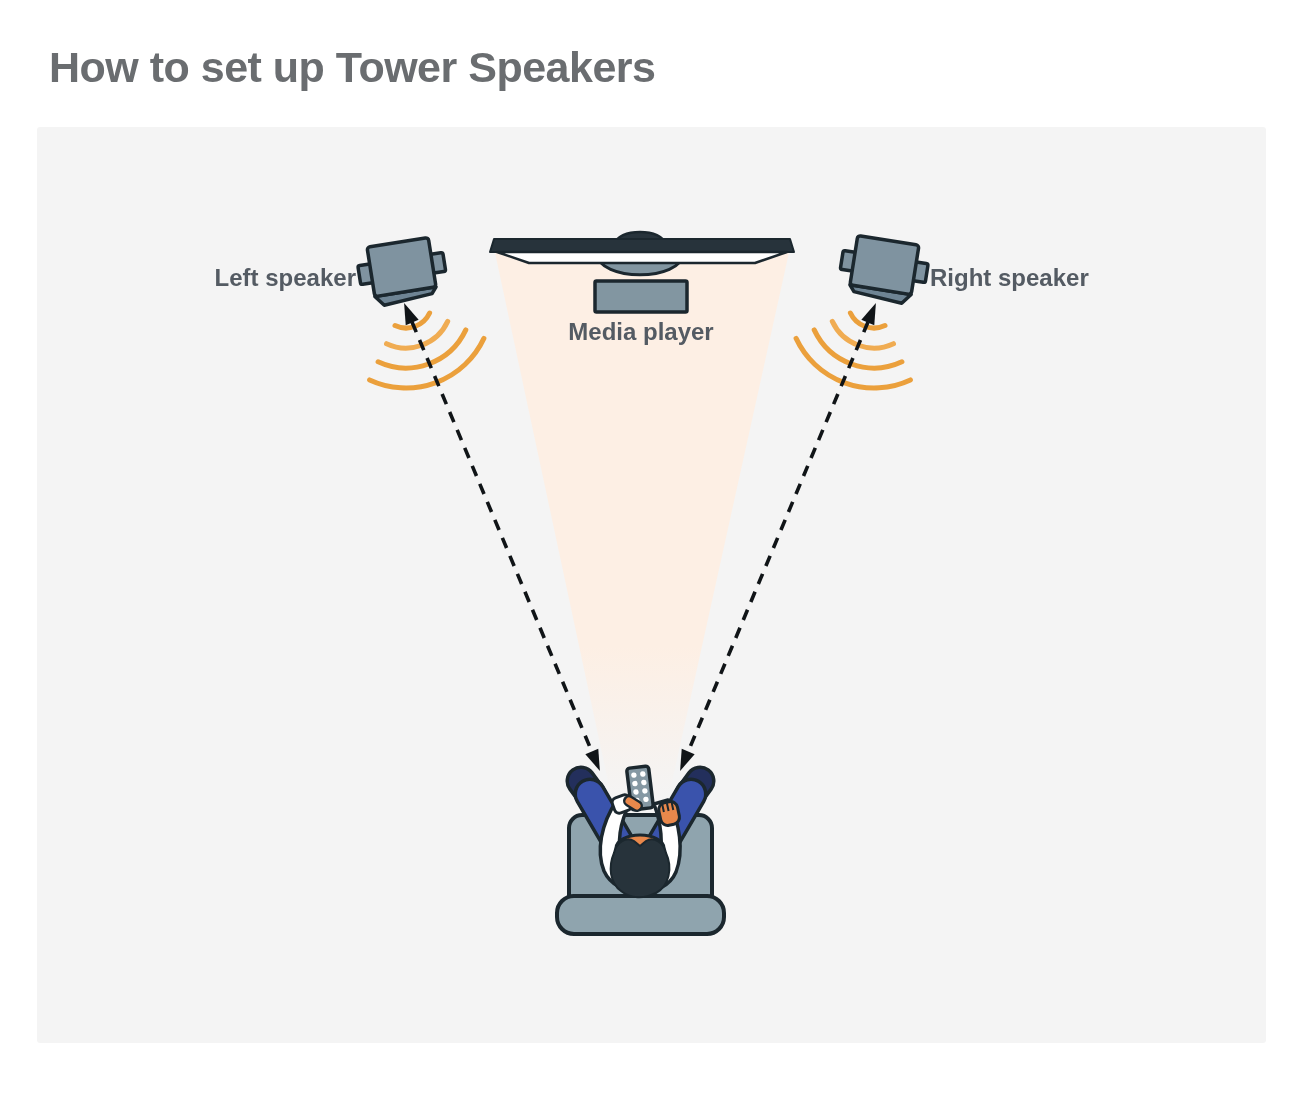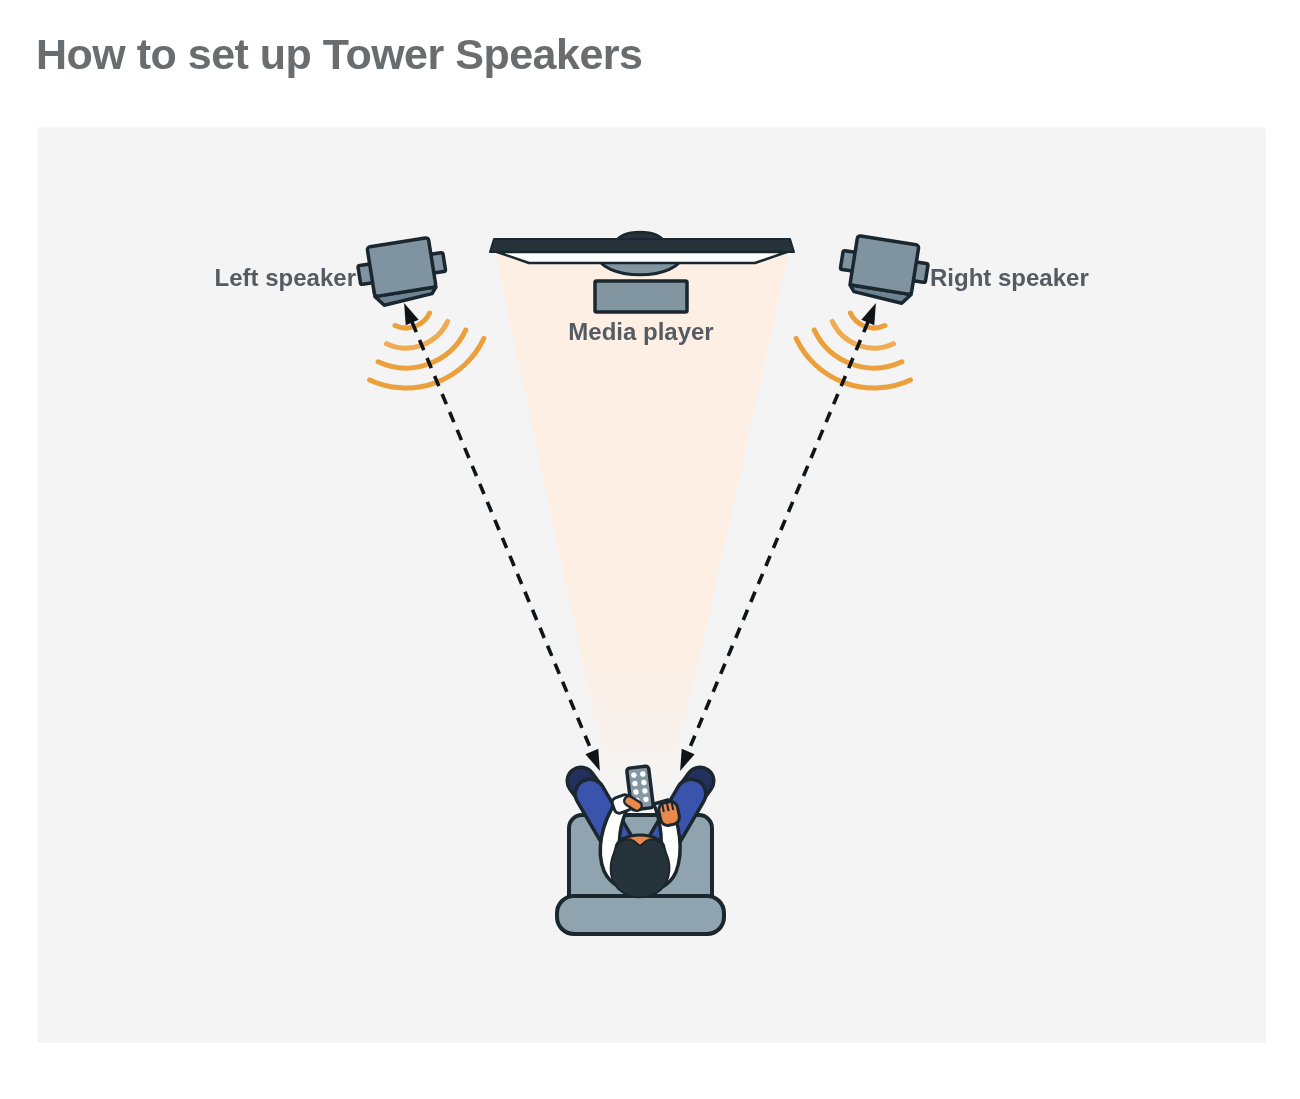--- a/index.html
+++ b/index.html
@@ -1,21 +1,21 @@
 <!DOCTYPE html>
 <html><head>
 <meta charset="utf-8">
 <style>
   html,body{margin:0;padding:0;}
   body{
     width:1300px;height:1099px;position:relative;background:#ffffff;
     font-family:"Liberation Sans","DejaVu Sans",sans-serif;overflow:hidden;
   }
   .page-title{
-    position:absolute;left:36px;top:30px;margin:0;
+    position:absolute;left:36px;top:30px;margin:13px;
     font-size:43px;font-weight:700;color:#6A6D70;letter-spacing:-0.5px;
     font-family:"Liberation Sans","DejaVu Sans",sans-serif;
   }
   .diagram-svg{position:absolute;left:0;top:0;}
   .lbl{
     font-family:"Liberation Sans","DejaVu Sans",sans-serif;
     font-size:24px;font-weight:700;fill:#545B63;
   }
 </style>
 </head>

